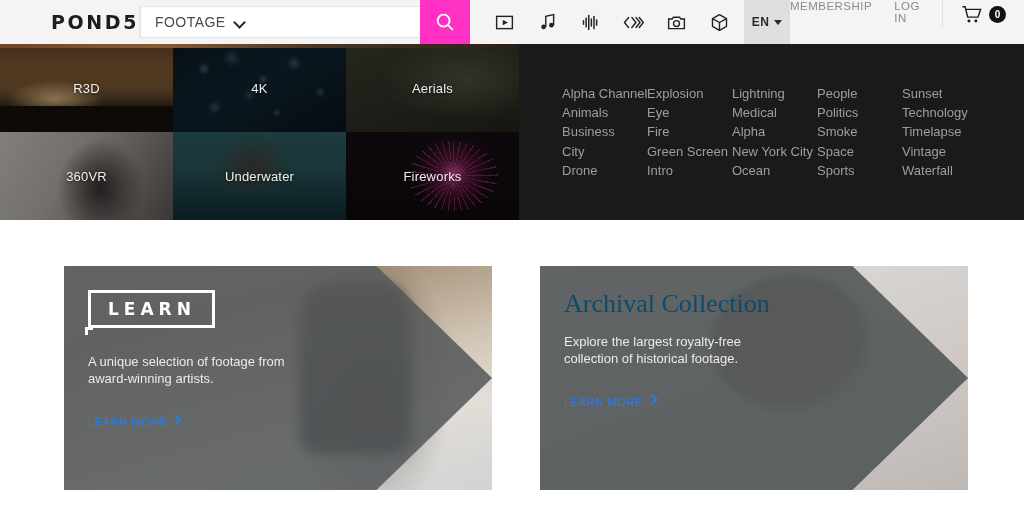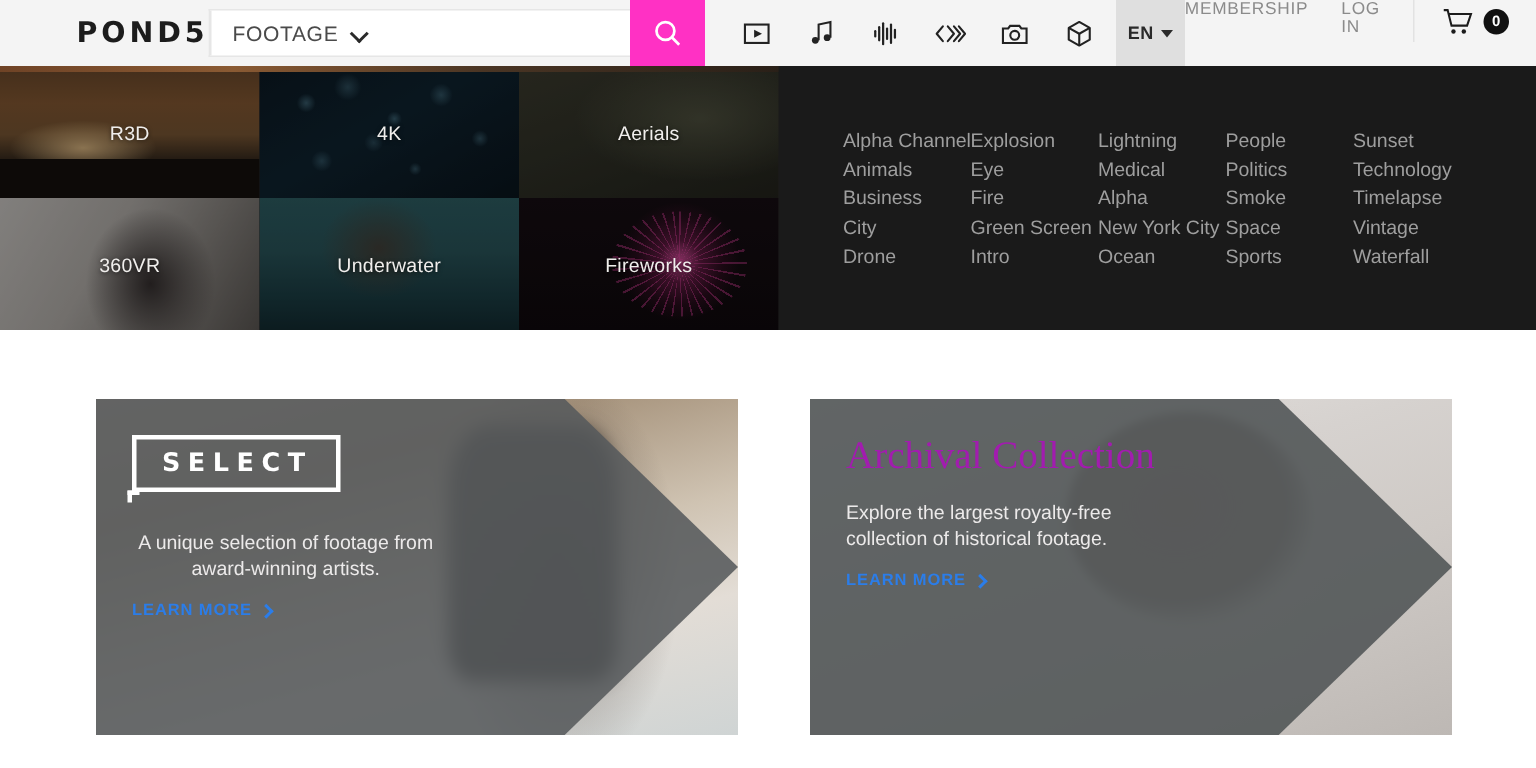--- a/index.html
+++ b/index.html
@@ -229,30 +229,30 @@
     font-family: "DejaVu Sans", sans-serif;
     font-size: 17px; font-weight: 700; letter-spacing: 5px; color: #fff;
   }
   .select-tick {
     position: absolute; left: -6px; bottom: -10px;
     width: 8px; height: 8px;
     border-left: 3px solid #fff; border-top: 3px solid #fff;
   }
   .card-title {
     font-family: "Liberation Serif", serif;
-    font-size: 26px; line-height: 28px; color: #a21caf; font-weight: 400;
+    font-size: 26px; line-height: 28px; color: #0c4a6e; font-weight: 400;
   }
   .card-desc {
     margin-top: 16px;
     font-size: 13px; line-height: 16.6px; color: #eceaea; max-width: 205px;
   }
-  .desc-a { margin-top: 26px; text-align: center; }
+  .desc-a { margin-top: 26px; }
   .learn {
-    margin-top: 14px; display: inline-flex; align-items: center; gap: 6px;
-    font-size: 11px; font-weight: 700; letter-spacing: .6px;
+    margin-top: 29px; display: inline-flex; align-items: flex-start; gap: 6px;
+    font-size: 11px; font-weight: 400; letter-spacing: .6px;
     color: #2b7de9; cursor: pointer;
   }
   .learn .ch {
     width: 7px; height: 7px;
     border-right: 2px solid #2b7de9; border-top: 2px solid #2b7de9;
     transform: rotate(45deg);
   }
 </style>
 </head>
 <body>
@@ -421,21 +421,21 @@
     </div>
   </div>
 
   <div class="cards">
 
     <div class="card card-a">
       <div class="card-photo photo-a"></div>
       <div class="card-mask mask-a"></div>
       <div class="card-body">
         <div class="select-logo">
-          <span>SELECT</span>
+          <span>LEARN</span>
           <span class="select-tick"></span>
         </div>
         <div class="card-desc desc-a">A unique selection of footage from award-winning artists.</div>
         <div class="learn">
           <span>LEARN MORE</span>
           <span class="ch"></span>
         </div>
       </div>
     </div>
 

